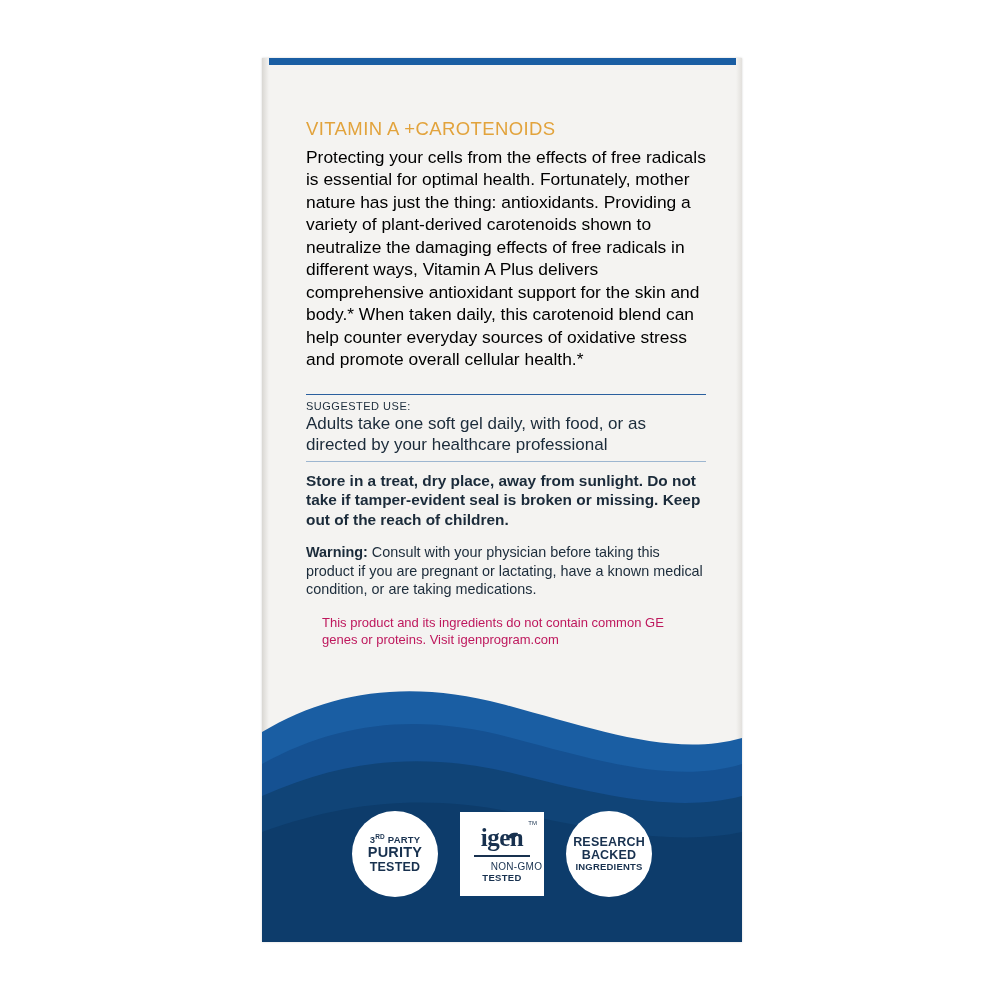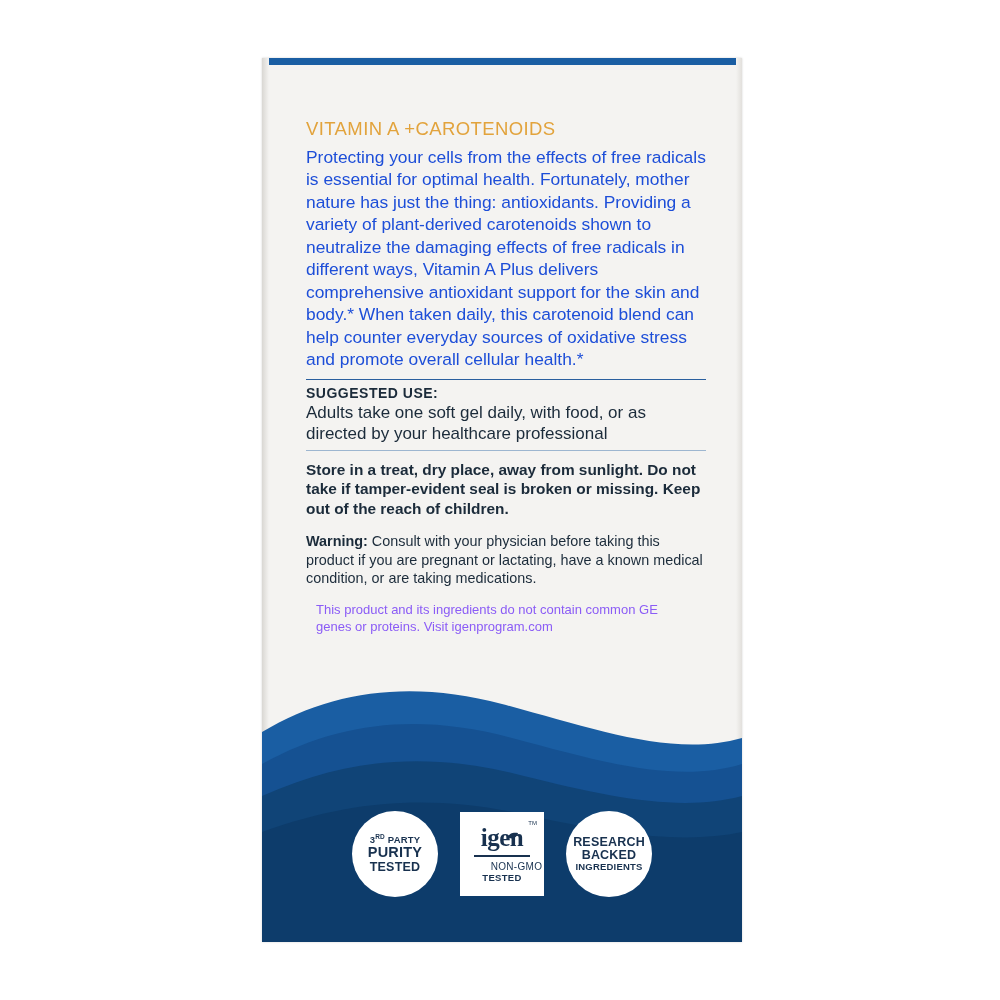--- a/index.html
+++ b/index.html
@@ -67,39 +67,39 @@
     color: #e2a33c;
     font-size: 18.5px;
     letter-spacing: 0.4px;
     font-weight: 400;
     margin: 0 0 6px 0;
   }
 
   .body-copy {
     font-size: 17.4px;
     line-height: 1.29;
-    color: #1d4ed8;
-    margin: 0 0 8px 0;
+    color: #000000;
+    margin: 0 0 23px 0;
     font-weight: 400;
   }
 
   .rule {
     border: 0;
     border-top: 1.4px solid #2a5f9e;
     margin: 8px 0 5px 0;
   }
   .rule.thin {
     border-top: 1px solid #9db6d0;
     margin: 5px 0 9px 0;
   }
 
   .sub-head {
-    font-size: 14px;
+    font-size: 11px;
     letter-spacing: 0.5px;
-    font-weight: 700;
+    font-weight: 400;
     color: #1b2b3a;
     margin: 4px 0 1px 0;
   }
 
   .suggested-text {
     font-size: 17px;
     line-height: 1.27;
     margin: 0;
     color: #1b2b3a;
   }
@@ -128,22 +128,22 @@
   .disclaimer-text {
     font-size: 12.4px;
     line-height: 1.3;
     margin: 0;
     color: #1b2b3a;
   }
 
   .ge-note {
     font-size: 13px;
     line-height: 1.3;
-    margin: 10px;
-    color: #8b5cf6;
+    margin: 16px;
+    color: #be185d;
   }
 
   
   .wave-wrap {
     position: absolute;
     left: 0;
     bottom: 0;
     width: 100%;
     height: 270px;
   }

